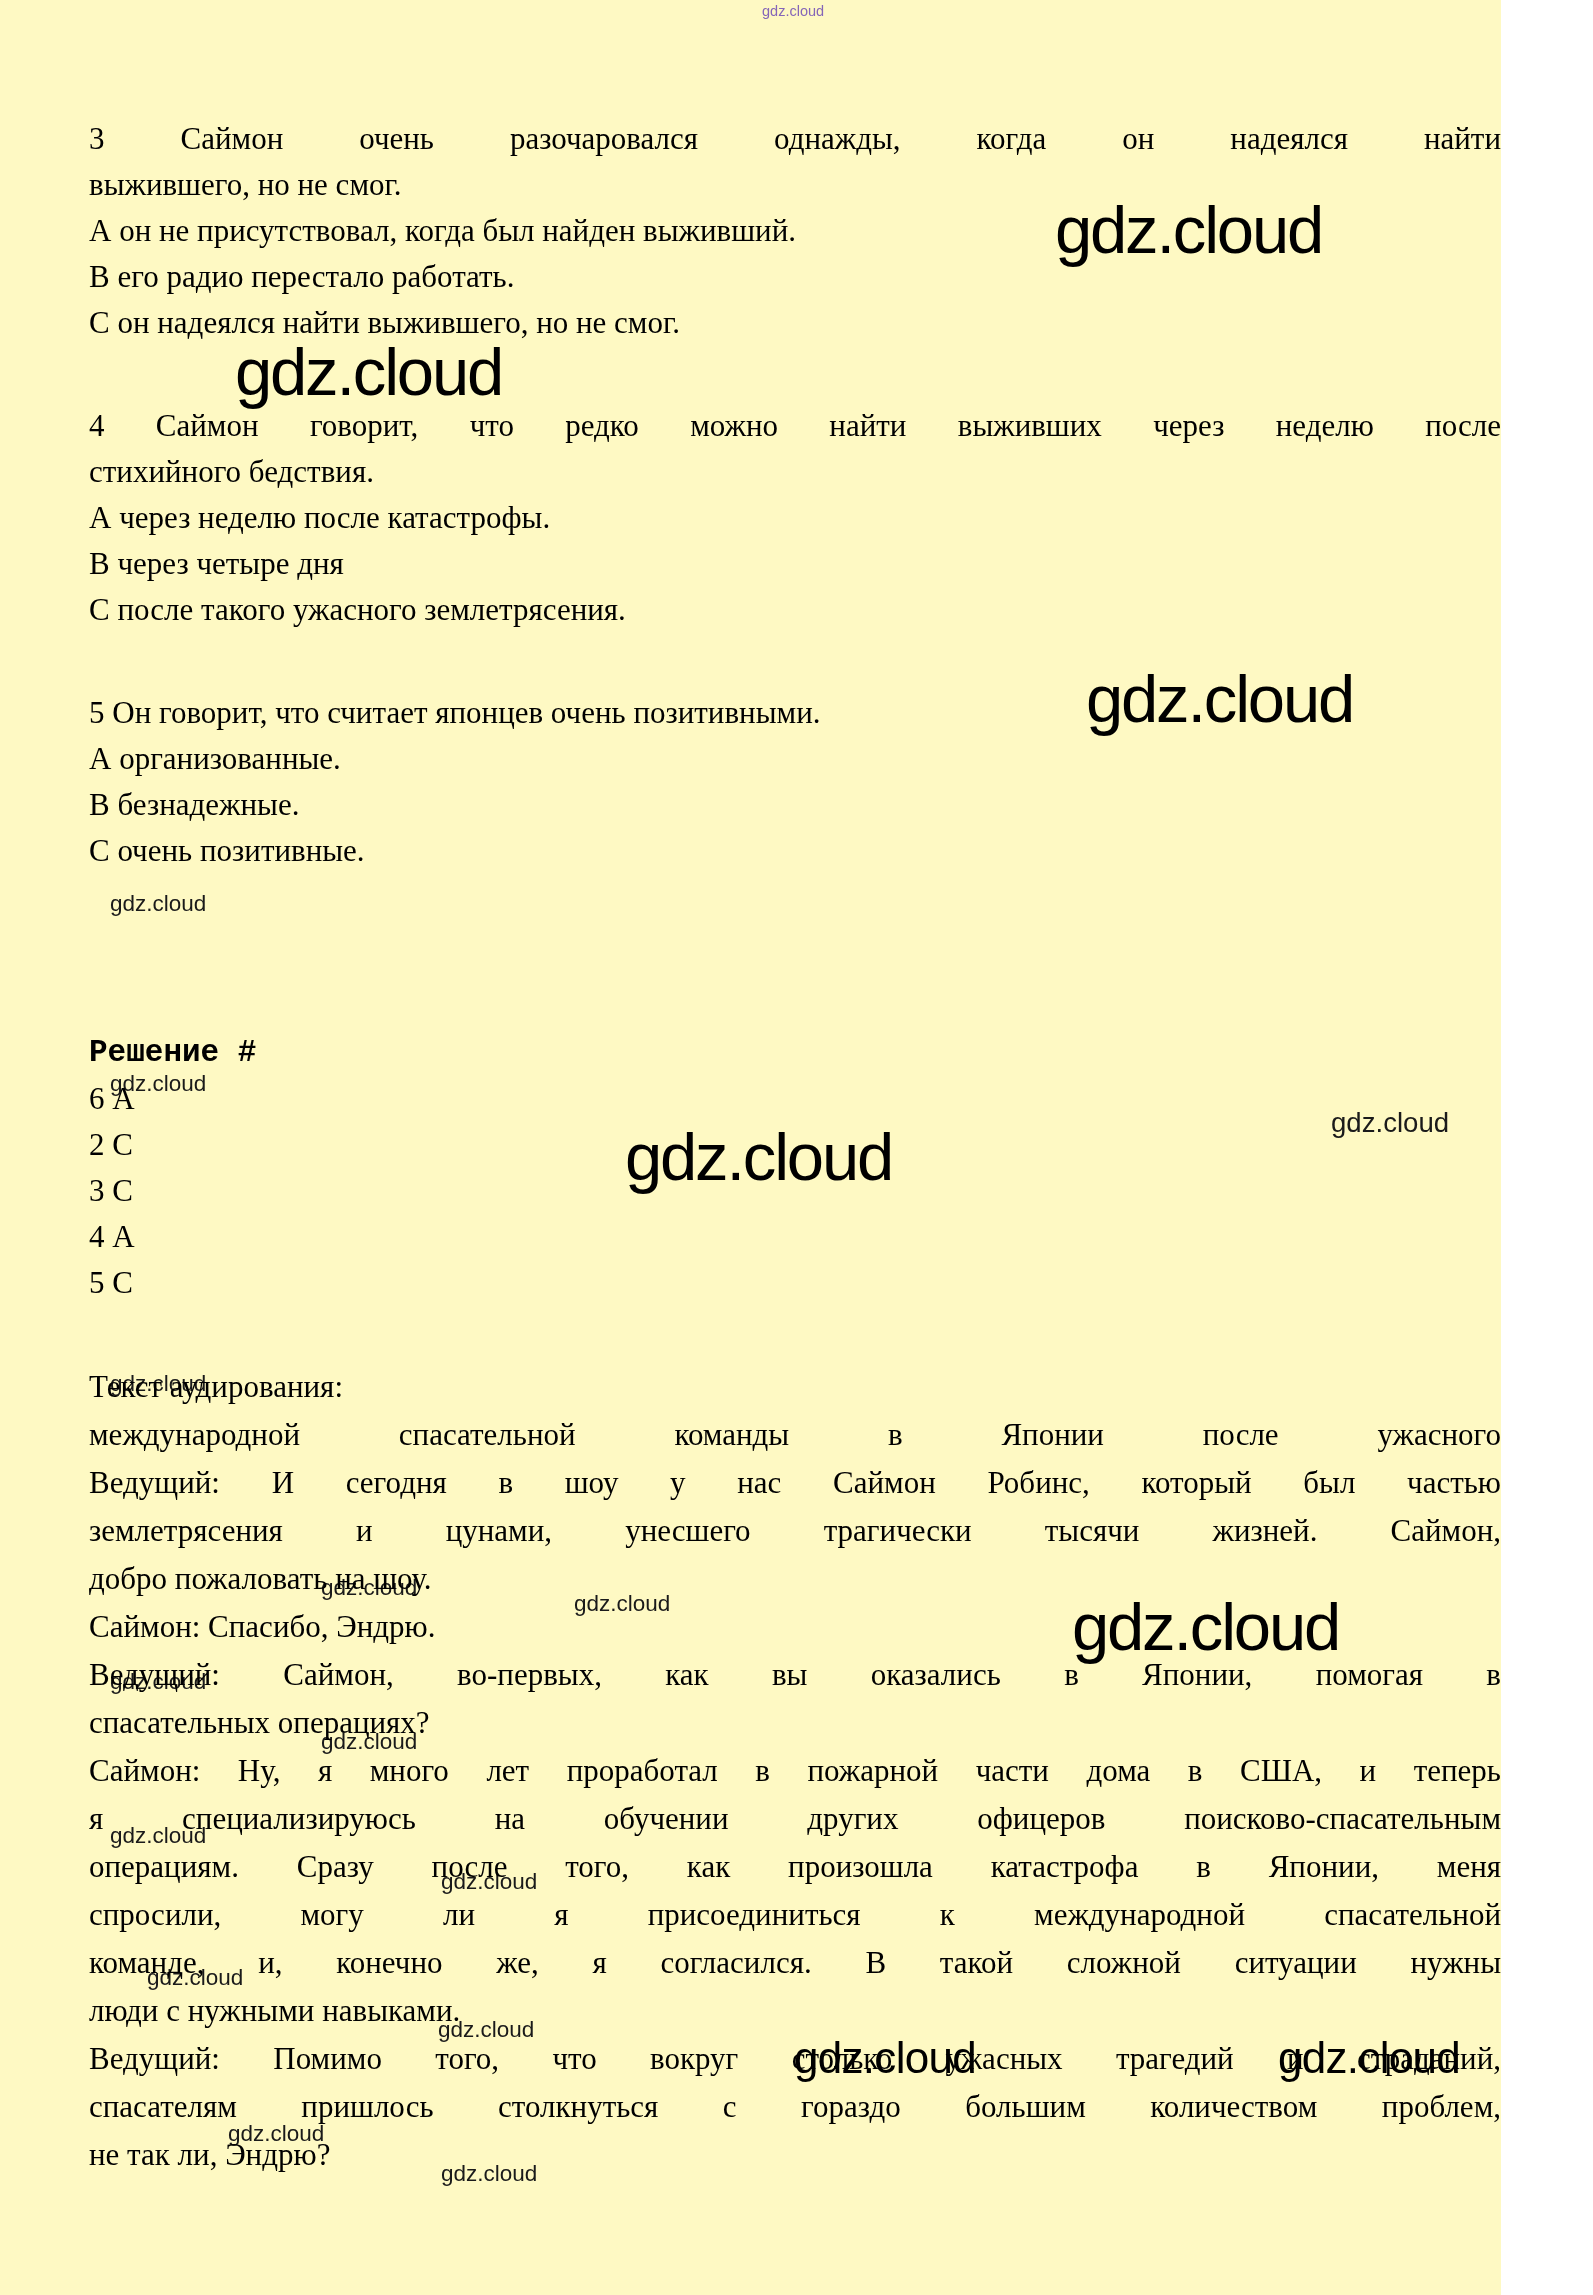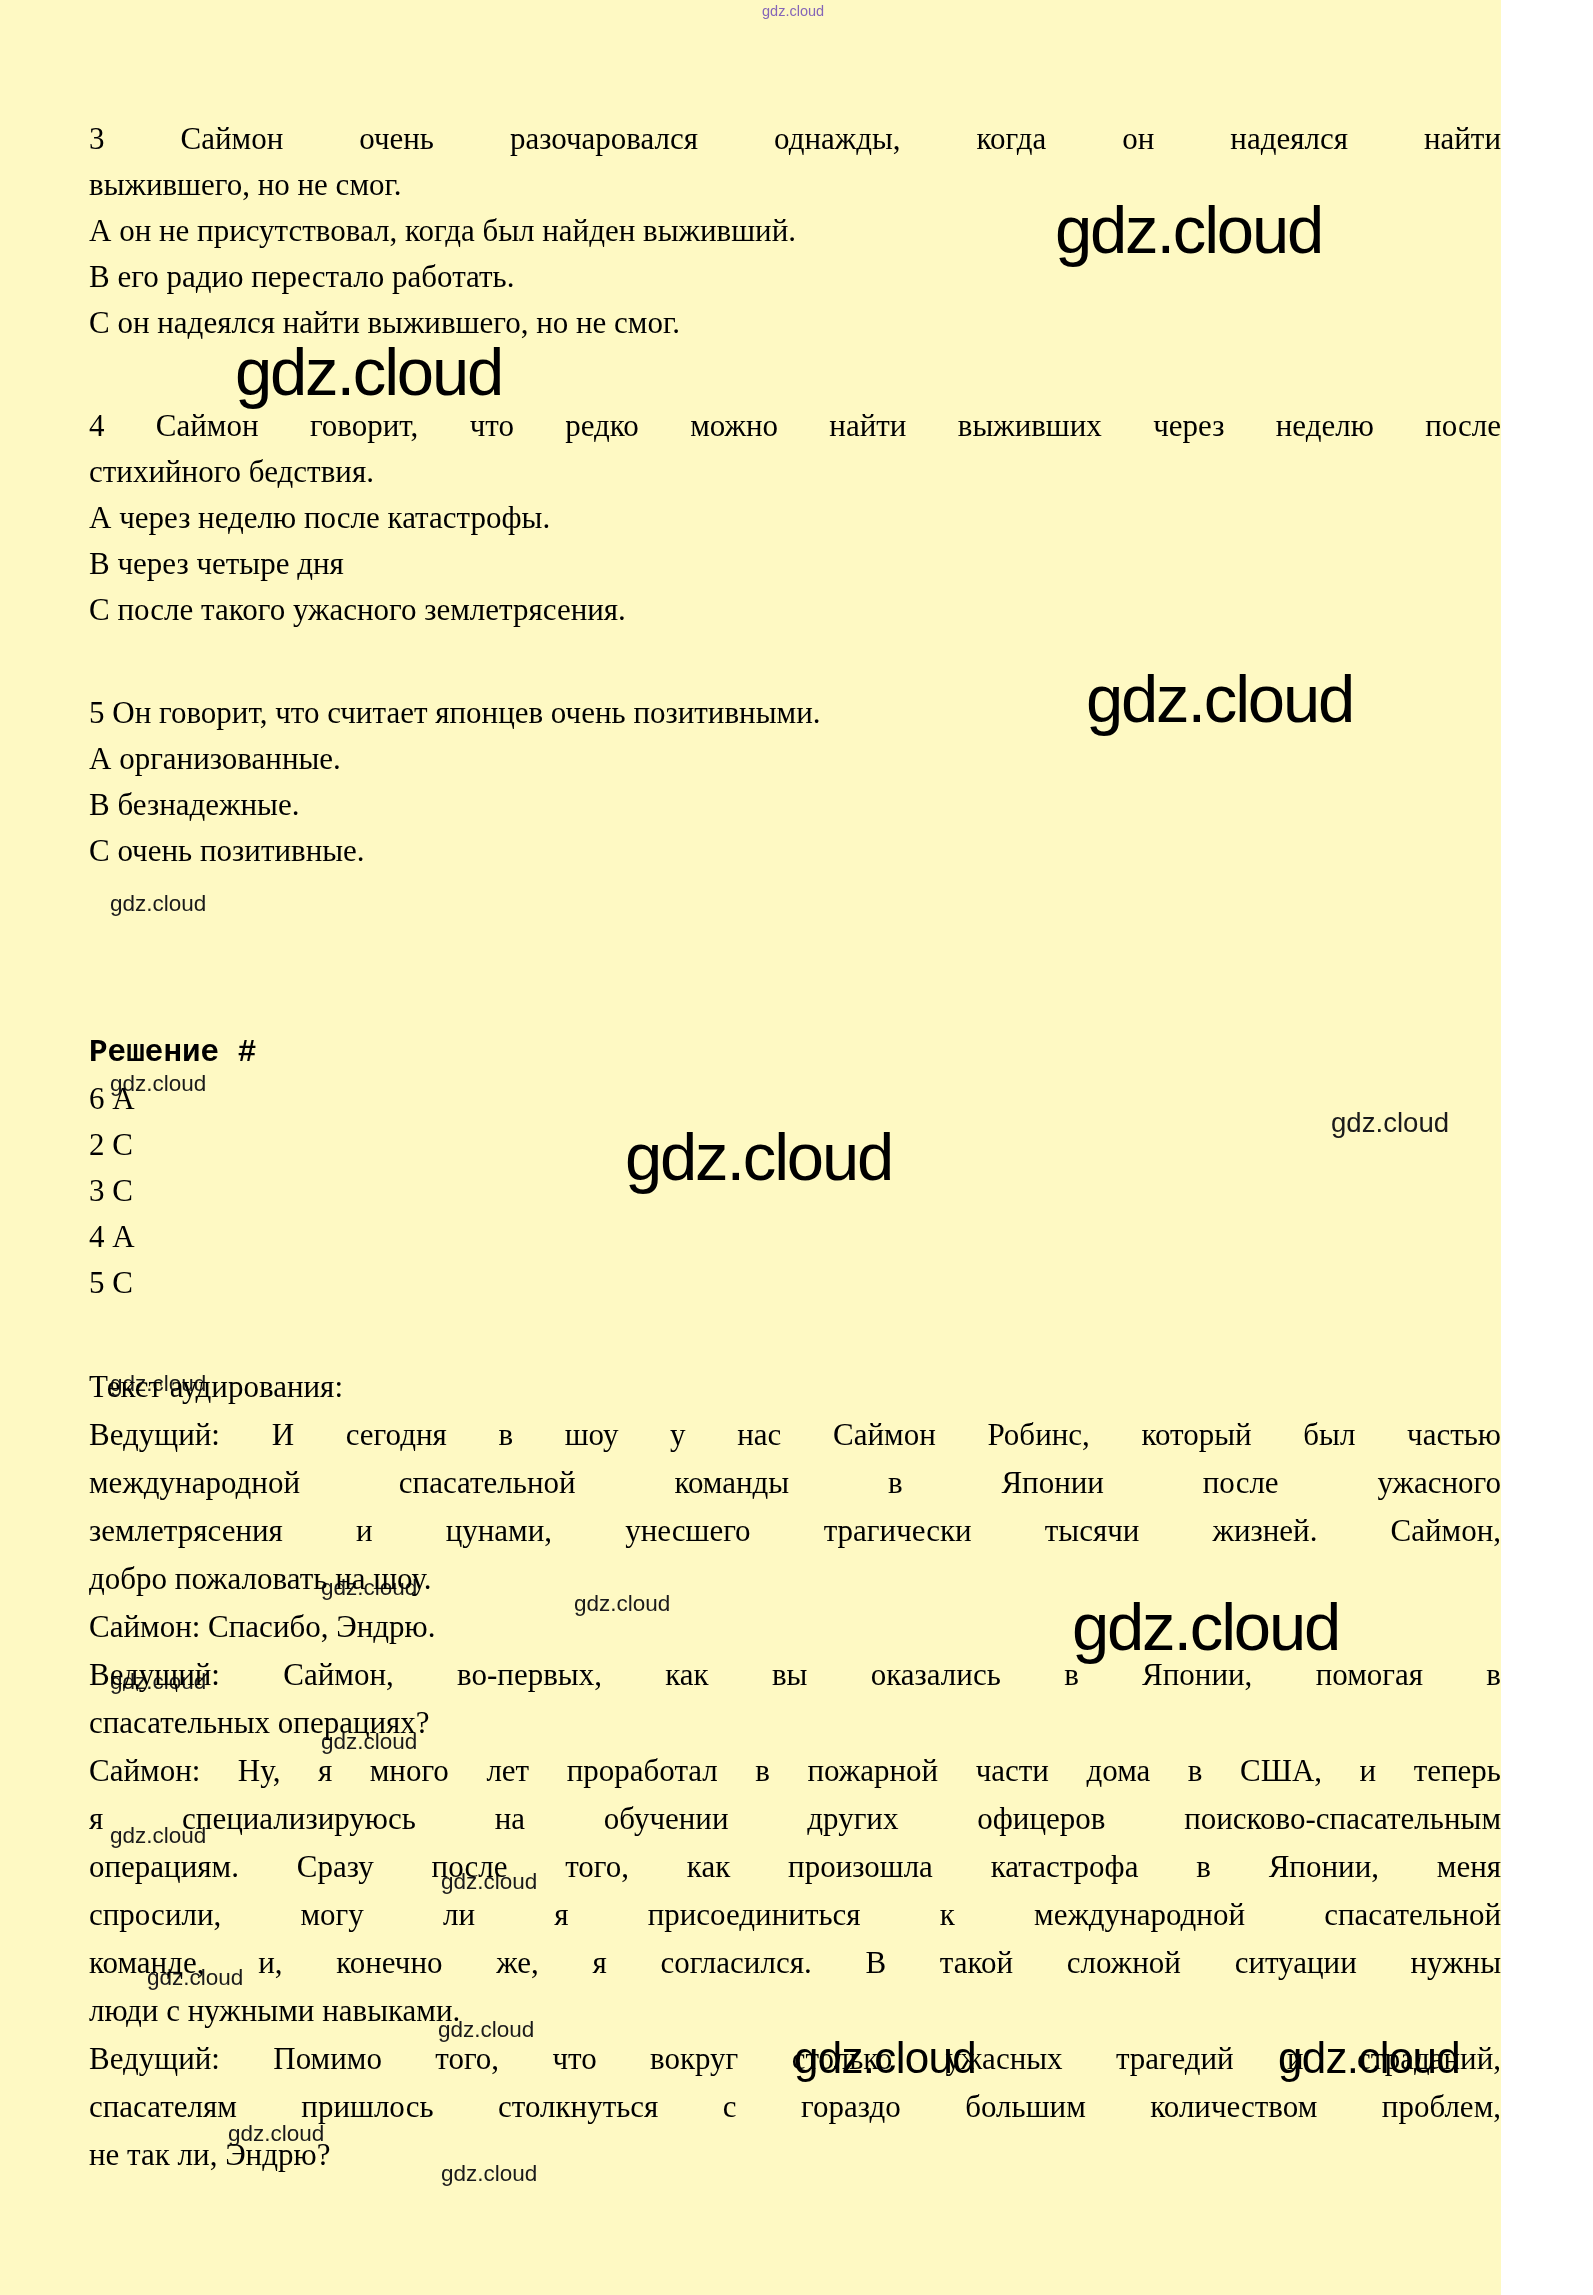--- a/index.html
+++ b/index.html
@@ -116,22 +116,22 @@
       <p>6 А</p>
       <p>2 С</p>
       <p>3 С</p>
       <p>4 А</p>
       <p>5 С</p>
     </div>
 
     <div class="transcript">
       <p>Текст аудирования:</p>
 
+      <p class="jline">международной спасательной команды в Японии после ужасного</p>
       <p class="jline">Ведущий: И сегодня в шоу у нас Саймон Робинс, который был частью</p>
-      <p class="jline">международной спасательной команды в Японии после ужасного</p>
       <p class="jline">землетрясения и цунами, унесшего трагически тысячи жизней. Саймон,</p>
       <p>добро пожаловать на шоу.</p>
 
       <p>Саймон: Спасибо, Эндрю.</p>
 
       <p class="jline">Ведущий: Саймон, во-первых, как вы оказались в Японии, помогая в</p>
       <p>спасательных операциях?</p>
 
       <p class="jline">Саймон: Ну, я много лет проработал в пожарной части дома в США, и теперь</p>
       <p class="jline">я специализируюсь на обучении других офицеров поисково-спасательным</p>

